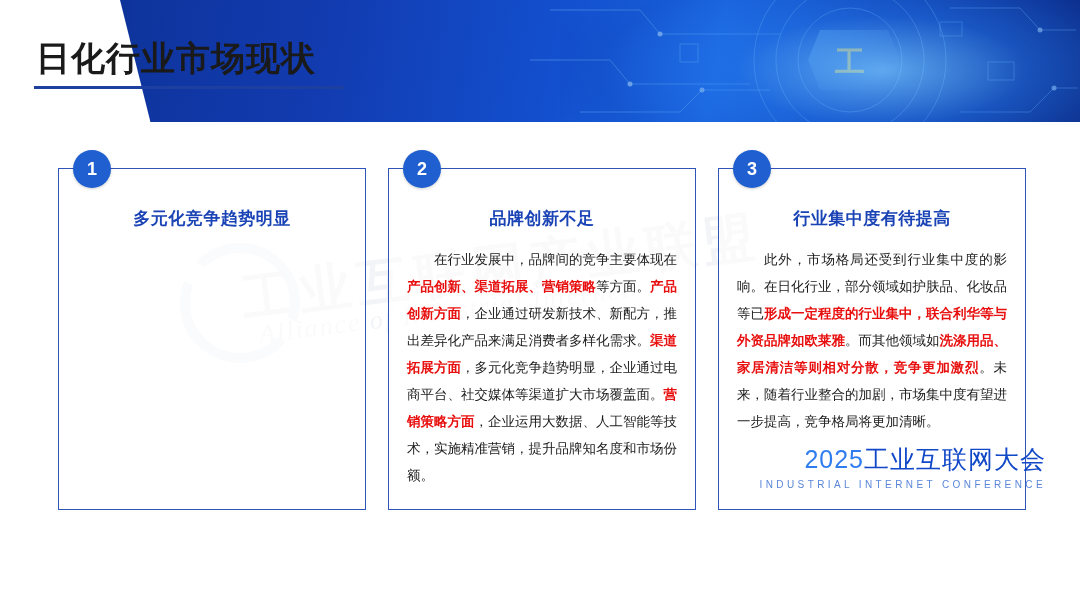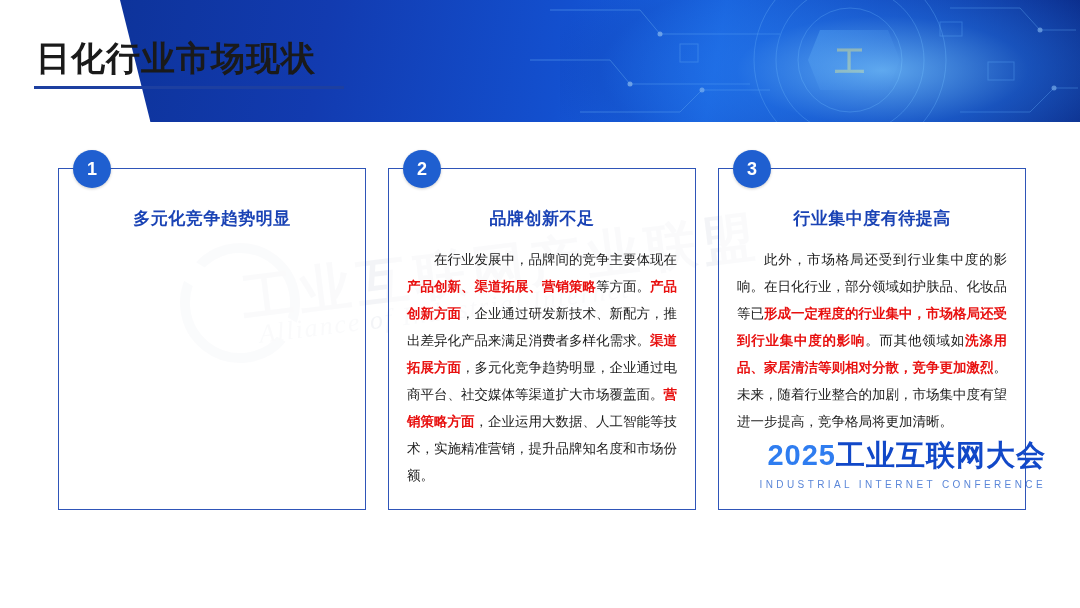--- a/index.html
+++ b/index.html
@@ -156,22 +156,22 @@
   .hl { color: #e8100f; font-weight: bold; }
 
   
   .footer-logo {
     position: absolute;
     right: 34px; bottom: 26px;
     text-align: right;
     z-index: 4;
   }
   .fl-main {
-    font-size: 29px;
-    font-weight: bold;
+    font-size: 25px;
+    font-weight: normal;
     color: #1148c8;
     letter-spacing: 1px;
     white-space: nowrap;
   }
   .fl-main .fl-year { color: #2f7df0; }
   .fl-main .fl-da { color: #1148c8; }
   .fl-sub {
     font-size: 10px;
     color: #5a86d8;
     letter-spacing: 3.4px;
@@ -242,21 +242,21 @@
 
     <div class="card">
       <div class="card-num">2</div>
       <div class="card-title">品牌创新不足</div>
       <div class="card-body"><span>在行业发展中，品牌间的竞争主要体现在</span><span class="hl">产品创新、渠道拓展、营销策略</span><span>等方面。</span><span class="hl">产品创新方面</span><span>，企业通过研发新技术、新配方，推出差异化产品来满足消费者多样化需求。</span><span class="hl">渠道拓展方面</span><span>，多元化竞争趋势明显，企业通过电商平台、社交媒体等渠道扩大市场覆盖面。</span><span class="hl">营销策略方面</span><span>，企业运用大数据、人工智能等技术，实施精准营销，提升品牌知名度和市场份额。</span></div>
     </div>
 
     <div class="card">
       <div class="card-num">3</div>
       <div class="card-title">行业集中度有待提高</div>
-      <div class="card-body"><span>此外，市场格局还受到行业集中度的影响。在日化行业，部分领域如护肤品、化妆品等已</span><span class="hl">形成一定程度的行业集中，市场格局还受到行业集中度的影响</span><span>。而其他领域如</span><span class="hl">洗涤用品、家居清洁等则相对分散，竞争更加激烈</span><span>。未来，随着行业整合的加剧，市场集中度有望进一步提高，竞争格局将更加清晰。</span></div>
+      <div class="card-body"><span>此外，市场格局还受到行业集中度的影响。在日化行业，部分领域如护肤品、化妆品等已</span><span class="hl">形成一定程度的行业集中，联合利华等与外资品牌如欧莱雅</span><span>。而其他领域如</span><span class="hl">洗涤用品、家居清洁等则相对分散，竞争更加激烈</span><span>。未来，随着行业整合的加剧，市场集中度有望进一步提高，竞争格局将更加清晰。</span></div>
     </div>
 
   </div>
 
   <div class="footer-logo">
     <div class="fl-main"><span class="fl-year">2025</span><span class="fl-da">工业互联网大会</span></div>
     <div class="fl-sub">INDUSTRIAL INTERNET CONFERENCE</div>
   </div>
 
 </div>

